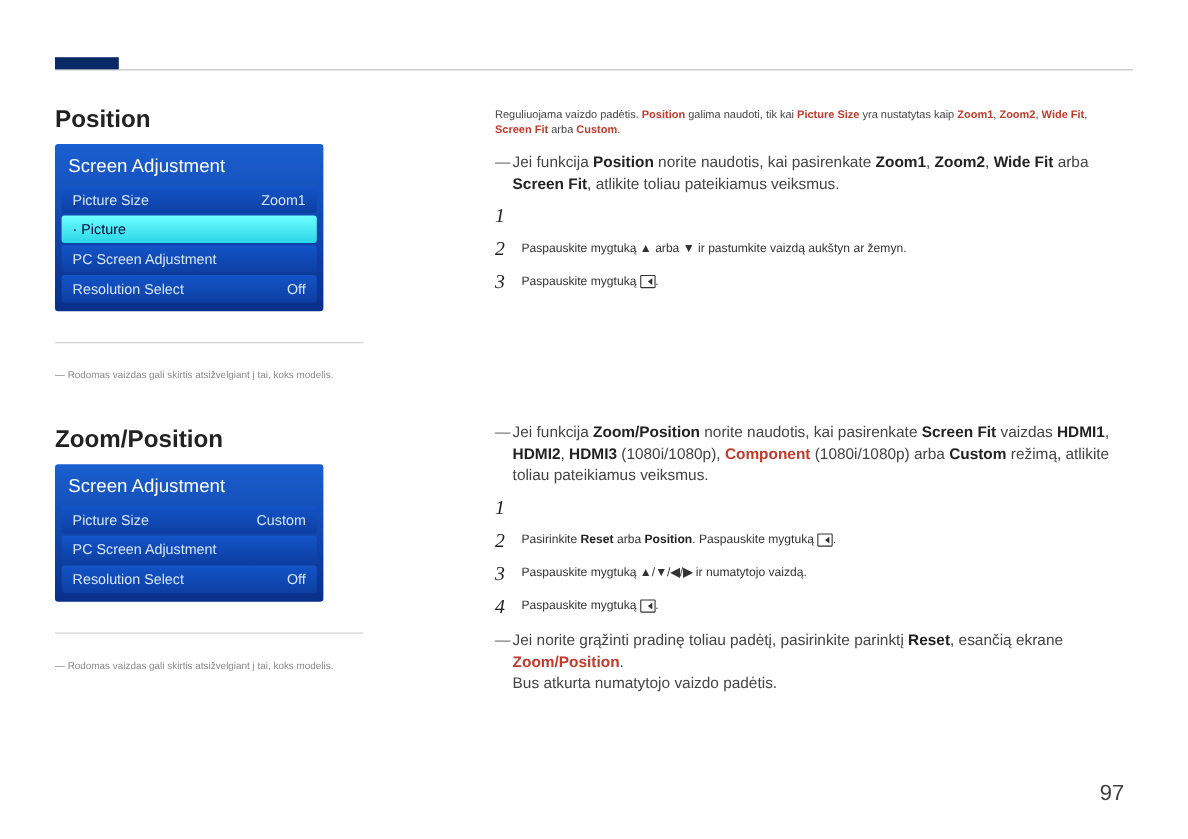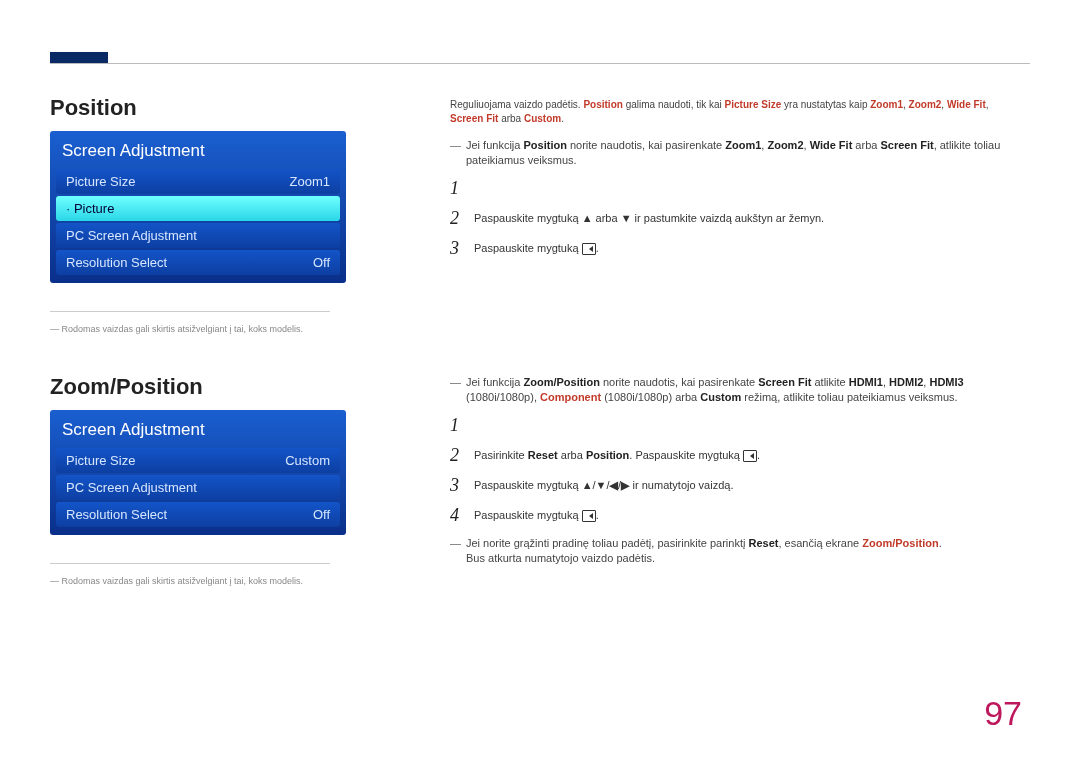--- a/index.html
+++ b/index.html
@@ -1,39 +1,39 @@
 <!DOCTYPE html>
 <html><head>
 <meta charset="utf-8">
 <style>
   body{margin:0;font-family:Arial,sans-serif;color:#333;background:#fff;width:1080px;height:763px;position:relative}
   .top-divider{position:absolute;left:50px;right:50px;top:63px;border-top:1px solid #bbb}
   .top-accent{position:absolute;left:50px;top:52px;width:58px;height:11px;background:#0a2a66}
   .left-col{position:absolute;left:50px;top:95px;width:300px}
   .right-col{position:absolute;left:450px;top:98px;right:60px}
   .section-title{font-size:22px;font-weight:bold;color:#222;margin-bottom:10px}
-  .menu{width:296px;border-radius:3px;background:linear-gradient(#1a5fd0,#0a2f8a);padding-bottom:6px}
+  .menu{width:244px;border-radius:3px;background:linear-gradient(#1a5fd0,#0a2f8a);padding-bottom:6px}
   .menu-header{color:#fff;font-size:17px;padding:10px 12px 8px 12px}
   .menu-row{margin:0 6px 2px 6px;padding:5px 10px;display:flex;justify-content:space-between;color:#d6e6ff;font-size:13px;background:linear-gradient(#1354c8,#0d3fa2);border-radius:3px}
   .menu-row.highlight{background:linear-gradient(#6fffff,#2ad6e8);color:#003;font-weight:500}
   .foot-divider{margin-top:28px;border-top:1px solid #ccc;width:280px}
-  .footnote{font-size:9px;color:#888;margin-top:12px}
+  .footnote{font-size:9px;color:#888;margin-top:24px}
   .footnote::before{content:"― "}
   .intro{font-size:10px;color:#444;line-height:1.4;margin-bottom:12px}
-  .dash-note{font-size:11px;color:#444;line-height:1.4;margin:6px 0 10px 0;padding-left:16px;position:relative}
+  .dash-note{font-size:14px;color:#444;line-height:1.4;margin:6px 0 10px 0;padding-left:16px;position:relative}
   .dash-note::before{content:"―";position:absolute;left:0;top:0;color:#666}
   .step{display:flex;align-items:flex-start;font-size:11px;color:#333;margin-bottom:12px}
   .step-num{font-family:serif;font-style:italic;font-size:18px;color:#222;width:24px;flex-shrink:0;line-height:1}
   .step-text{line-height:1.4;padding-top:2px}
   b{color:#222;font-weight:bold}
   .red{color:#c23a2a;font-weight:bold}
   .glyph{display:inline-block;font-weight:bold}
   .enter-icon{display:inline-block;width:12px;height:10px;border:1.2px solid #333;border-radius:1px;position:relative;vertical-align:middle}
   .enter-icon::after{content:"";position:absolute;right:2px;top:2px;border-right:4px solid #333;border-top:3px solid transparent;border-bottom:3px solid transparent}
-  .page-num{position:absolute;right:58px;bottom:30px;font-size:34px;color:#be185d}
+  .page-num{position:absolute;right:58px;bottom:30px;font-size:20px;color:#404040}
 </style>
 </head>
 <body>
 
 <div class="top-divider"></div>
 <div class="top-accent"></div>
 
 <div class="left-col">
 
   <div class="section-title">Position</div>
@@ -105,21 +105,21 @@
   <div class="step">
     <div class="step-num">3</div>
     <div class="step-text">
       <span>Paspauskite mygtuką </span><span class="enter-icon"></span><span>.</span>
     </div>
   </div>
 
   <div style="height:100px"></div>
 
   <div class="dash-note">
-    <span>Jei funkcija </span><b>Zoom/Position</b><span> norite naudotis, kai pasirenkate </span><b>Screen Fit</b><span> atlikite </span><b>HDMI1</b><span>, </span><b>HDMI2</b><span>, </span><b>HDMI3</b> <span>(1080i/1080p)</span><span>, </span><b class="red">Component</b> <span>(1080i/1080p)</span><span> arba </span><b>Custom</b><span> režimą, atlikite toliau pateikiamus veiksmus.</span>
+    <span>Jei funkcija </span><b>Zoom/Position</b><span> norite naudotis, kai pasirenkate </span><b>Screen Fit</b><span> vaizdas </span><b>HDMI1</b><span>, </span><b>HDMI2</b><span>, </span><b>HDMI3</b> <span>(1080i/1080p)</span><span>, </span><b class="red">Component</b> <span>(1080i/1080p)</span><span> arba </span><b>Custom</b><span> režimą, atlikite toliau pateikiamus veiksmus.</span>
   </div>
 
   <div class="step">
     <div class="step-num">1</div>
   </div>
 
   <div class="step">
     <div class="step-num">2</div>
     <div class="step-text">
       <span>Pasirinkite </span><b>Reset</b><span> arba </span><b>Position</b><span>. Paspauskite mygtuką </span><span class="enter-icon"></span><span>.</span>

